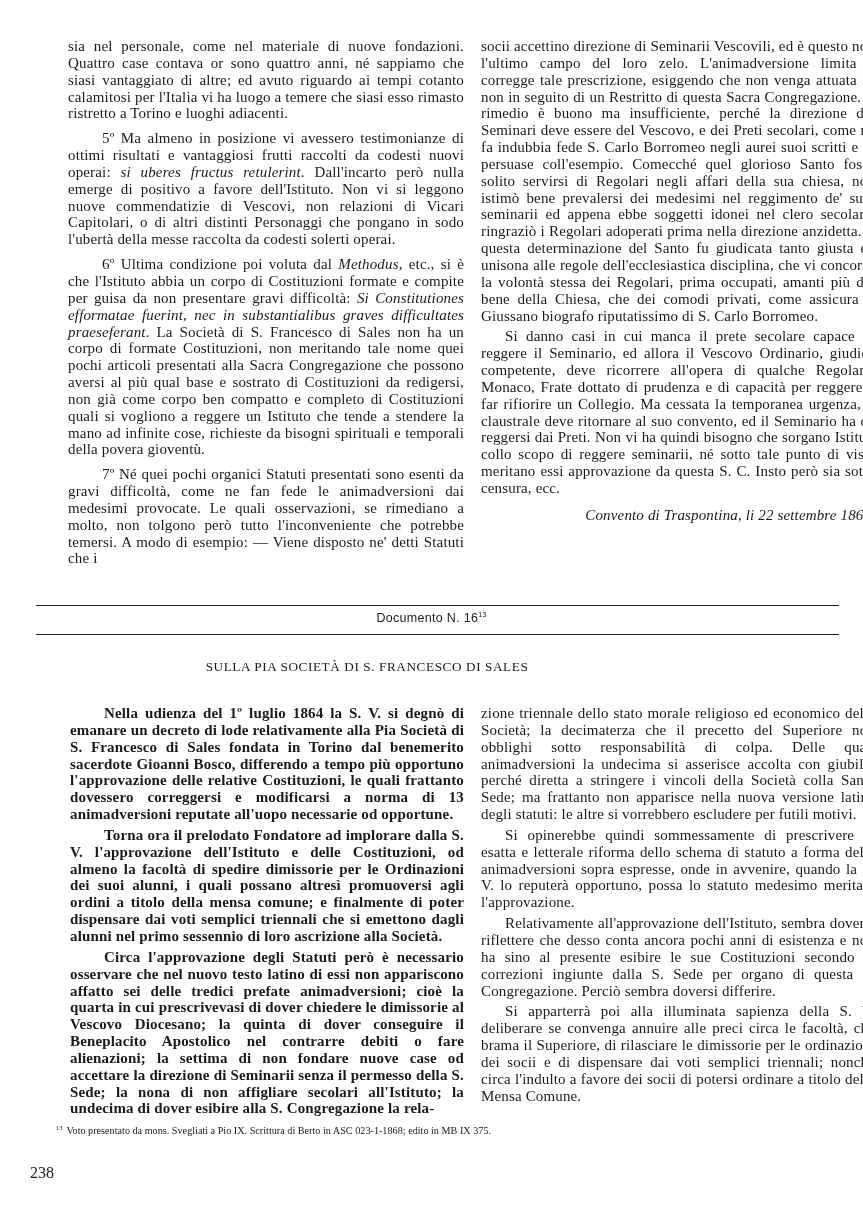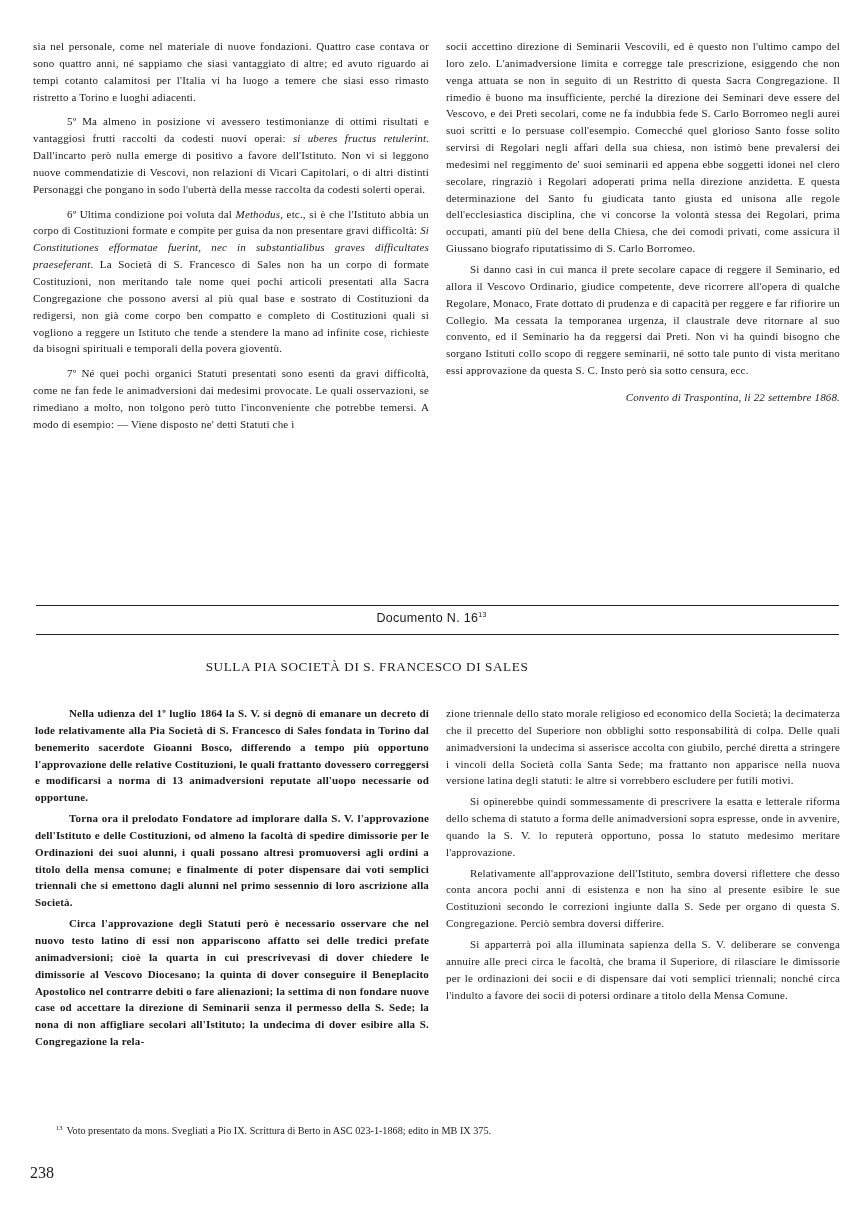--- a/index.html
+++ b/index.html
@@ -1,19 +1,19 @@
 <!DOCTYPE html>
 <html><head>
 <meta charset="utf-8">
 <style>
   html, body { margin: 0; padding: 0; background: #ffffff; }
   body { width: 863px; height: 1213px; position: relative; overflow: hidden;
          font-family: "DejaVu Serif", "Liberation Serif", serif; color: #1a1a1a; }
-  .col { position: absolute; font-size: 11px; line-height: 16.85px; text-align: justify;
-         font-family: "Liberation Serif", "DejaVu Serif", serif; letter-spacing: 0.15px; }
+  .col { position: absolute; font-size: 15px; line-height: 16.85px; text-align: justify;
+         font-family: "Liberation Serif", "DejaVu Serif", serif; letter-spacing: 0.15px; margin-left: 35px; }
   .col p { margin: 0; }
   .col p.gap { margin-top: 8px; }
   .col p.ind { text-indent: 34px; }
   .col p.ind-s { text-indent: 24px; }
   .col p.noind { text-indent: 0; }
   #top-left { left: 33px; top: 38px; width: 396px; }
   #top-right { left: 446px; top: 38px; width: 394px; }
   #bot-left { left: 35px; top: 705px; width: 394px; font-weight: bold; }
   #bot-right { left: 446px; top: 705px; width: 394px; }
   .closing-date { font-style: italic; text-indent: 22px; margin-top: 10px !important; text-align: right; }

